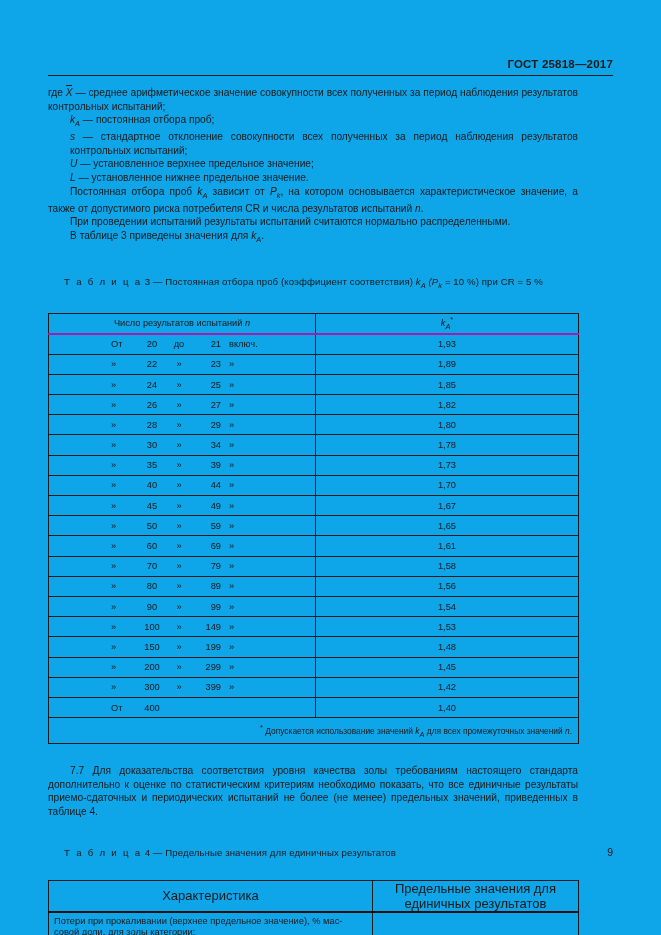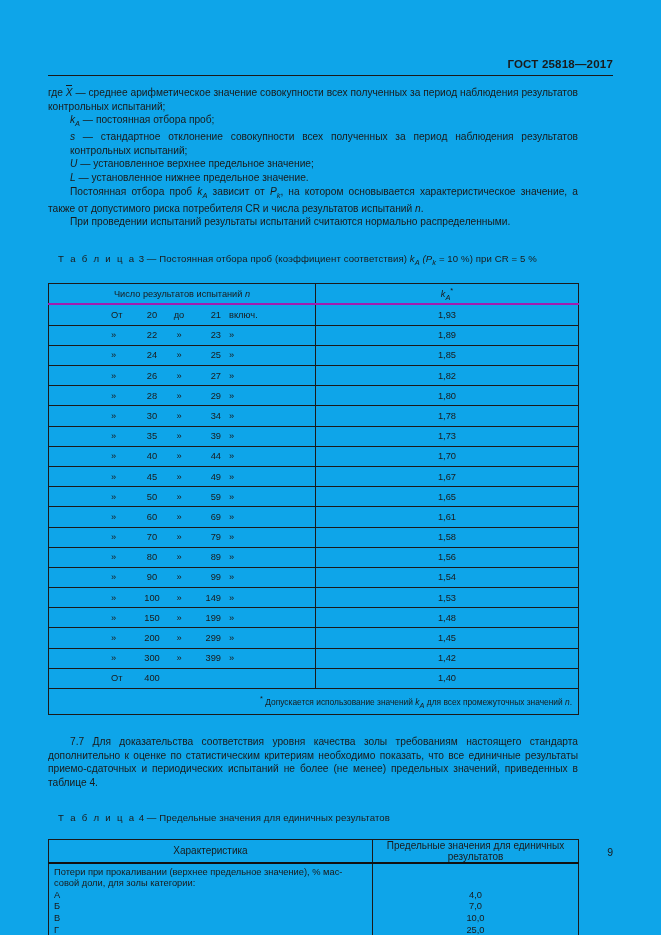--- a/index.html
+++ b/index.html
@@ -78,21 +78,21 @@
     content: "";
     position: absolute;
     left: 0px;
     right: 1px;
     top: -1px;
     border-top: 1px solid #1a1a1a;
   }
 
   .tbl-caption {
     font-size: 9.6px;
-    margin: 10px;
+    margin: 16px;
     padding: 0;
     line-height: 13px;
     white-space: nowrap;
     letter-spacing: 0.1px;
   }
   .tbl-caption .spaced {
     letter-spacing: 1.8px;
   }
 
   table.grid {
@@ -151,21 +151,21 @@
   table.grid4 td, table.grid4 th {
     border: 1px solid #1a1a1a;
     padding: 0;
     font-weight: normal;
     vertical-align: top;
   }
   table.grid4 thead th {
     border-bottom: 2px solid #111;
     height: 17px;
     text-align: center;
-    font-size: 10px;
+    font-size: 13px;
     vertical-align: middle;
   }
   .t4-left {
     padding: 3px 4px 6px 5px !important;
     line-height: 11.6px;
     font-size: 9.3px;
   }
   .t4-right {
     text-align: center;
     padding: 3px 4px 6px 4px !important;
@@ -198,20 +198,21 @@
     <p class="para defline"><span class="it">s</span><span> — стандартное отклонение совокупности всех полученных за период наблюдения результатов контрольных испытаний;</span></p>
 
     <p class="para defline"><span class="it">U</span><span> — установленное верхнее предельное значение;</span></p>
 
     <p class="para defline"><span class="it">L</span><span> — установленное нижнее предельное значение.</span></p>
 
     <p class="para ind"><span>Постоянная отбора проб </span><span class="it">k</span><span class="sub">A</span><span> зависит от </span><span class="it">P</span><span class="sub">k</span><span>, на котором основывается характеристическое значение, а также от допустимого риска потребителя CR и числа результатов испытаний </span><span class="it">n</span><span>.</span></p>
 
     <p class="para ind">При проведении испытаний результаты испытаний считаются нормально распределенными.</p>
 
+    <p class="para ind"><span>В таблице 3 приведены значения для </span><span class="it">k</span><span class="sub">A</span><span>.</span></p>
 
     <div style="height:13px"></div>
 
     <p class="tbl-caption"><span class="spaced">Т а б л и ц а</span><span> 3 </span><span>— Постоянная отбора проб (коэффициент соответствия) </span><span class="it">k</span><span class="sub">A</span><span class="it"> (</span><span class="it">P</span><span class="sub">k</span><span> = 10 %) при CR = 5 %</span></p>
 
     <div style="height:5px"></div>
 
     <table class="grid">
       <colgroup>
         <col style="width:267px">

